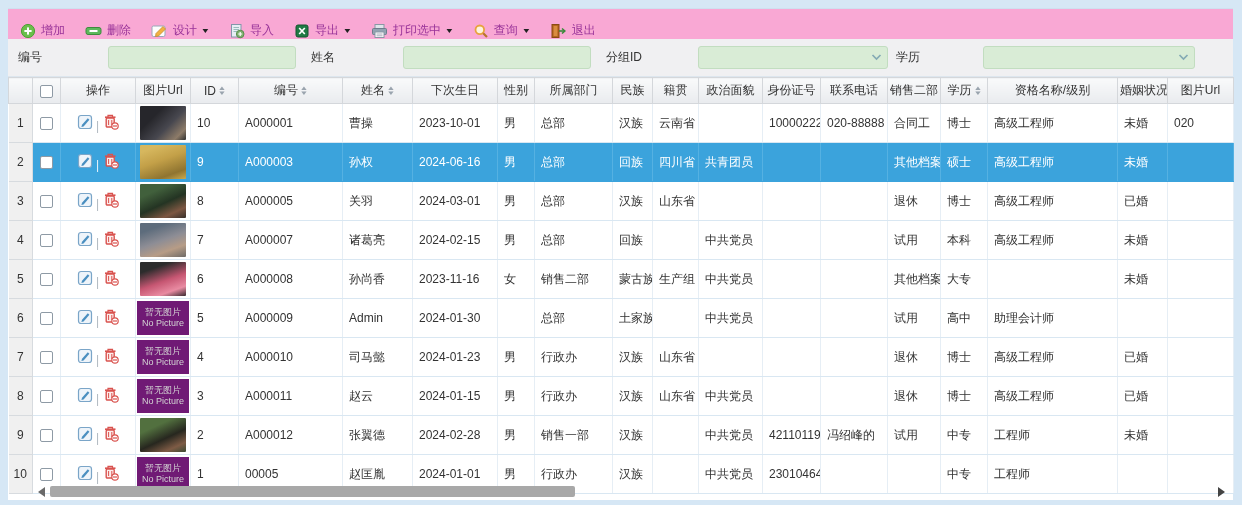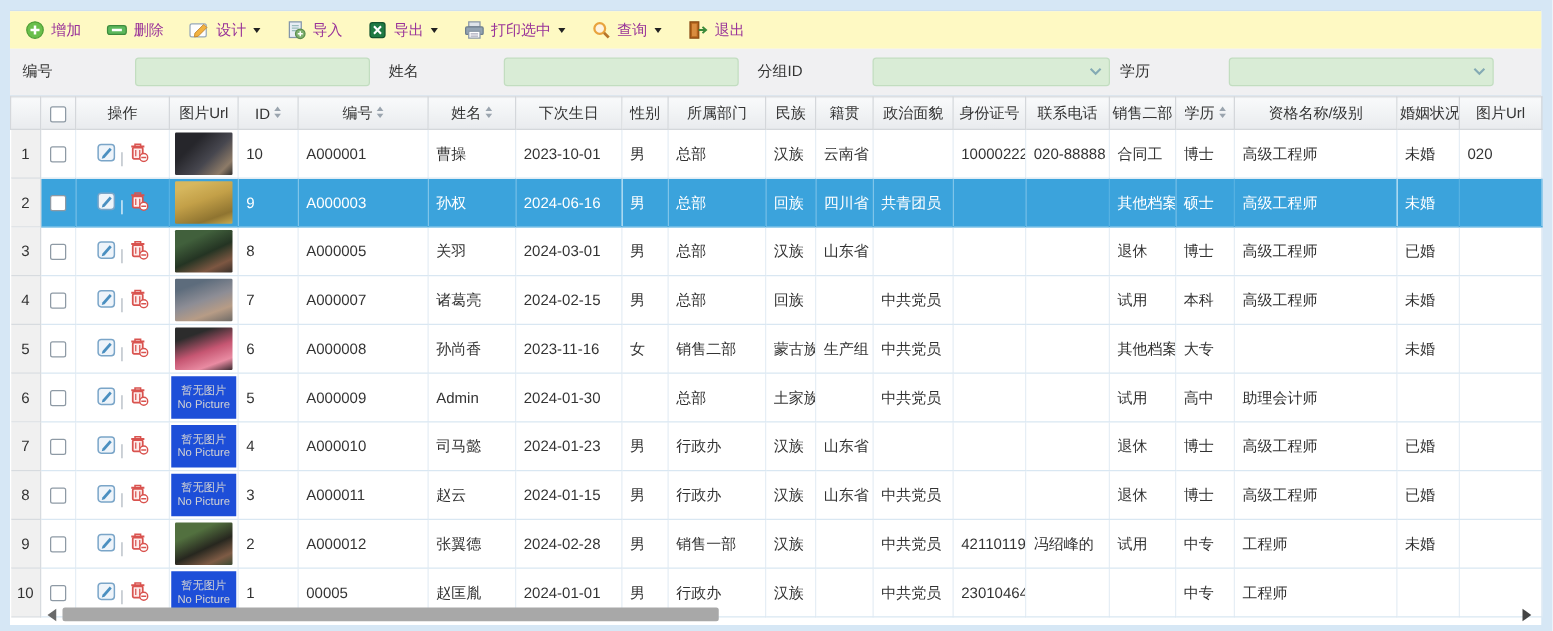--- a/index.html
+++ b/index.html
@@ -8,23 +8,22 @@
     background:#d6e7f5;
     font-family:"Liberation Sans","DejaVu Sans",sans-serif;
     font-size:12px;color:#333;
   }
   .panel{
     position:absolute;left:8px;top:8px;width:1225px;height:492px;
     background:#fff;border-top:1px solid #cfe0ef;box-sizing:border-box;
   }
   
   .toolbar{
-    height:30px;display:flex;align-items:center;padding-left:12px;
-    background:#fef9c3;
-    font-family:Liberation Serif, serif;
+    height:30px;display:flex;align-items:flex-end;padding-left:12px;
+    background:#f9a8d4;
   }
   .tb-btn{display:flex;align-items:center;margin-right:20px;cursor:pointer;}
   .tb-ico{display:flex;align-items:center;margin-right:5px;}
   .tb-label{color:#993399;}
   .caret{font-size:7px;color:#222;margin-left:5px;transform:scaleX(1.4);}
   
   .filterbar{
     height:37px;display:flex;align-items:center;background:#f0f0f2;
     border-bottom:1px solid #dde6ee;
   }
@@ -61,21 +60,21 @@
   .ops-sep{color:#b0b8c0;margin:0 3px;}
   tr.selected .ops-sep{color:#eaf4fb;}
   .photo{width:46px;height:34px;margin:2px auto;border-radius:1px;}
   .ph-cao-cao{background:linear-gradient(135deg,#26262b 30%,#47474f 60%,#8d7b68 85%,#30302f);}
   .ph-sun-quan{background:linear-gradient(160deg,#d6b75e 15%,#c3a048 45%,#8f7430 80%,#c9aa50);}
   .ph-guan-yu{background:linear-gradient(155deg,#41603c 25%,#243423 55%,#7d5742 80%,#38302a);}
   .ph-zhuge-liang{background:linear-gradient(160deg,#5d6c7c 20%,#8d8d95 50%,#b79c86 75%,#6e6a66);}
   .ph-sun-shangxiang{background:linear-gradient(160deg,#2c2c2c 22%,#c65672 55%,#e98ba2 80%,#3a2a30);}
   .ph-zhang-fei{background:linear-gradient(155deg,#52703f 28%,#27271f 58%,#7e5b45 82%,#3c4a33);}
   .ph-none{
-    width:52px;height:34px;margin:2px auto;background:#1d4ed8;
+    width:52px;height:34px;margin:2px auto;background:#701a75;
     display:flex;flex-direction:column;align-items:center;justify-content:center;
   }
   .ph-none span{font-size:9px;line-height:11px;color:#d3d3d3;}
   
   .hscroll{position:absolute;left:0;right:0;bottom:2px;height:14px;}
   .hs-thumb{
     position:absolute;left:42px;top:2px;width:525px;height:11px;
     background:#a8a8a8;border-radius:2px;cursor:pointer;
   }
   .hs-arrow{position:absolute;top:3px;width:0;height:0;border-style:solid;cursor:pointer;}

